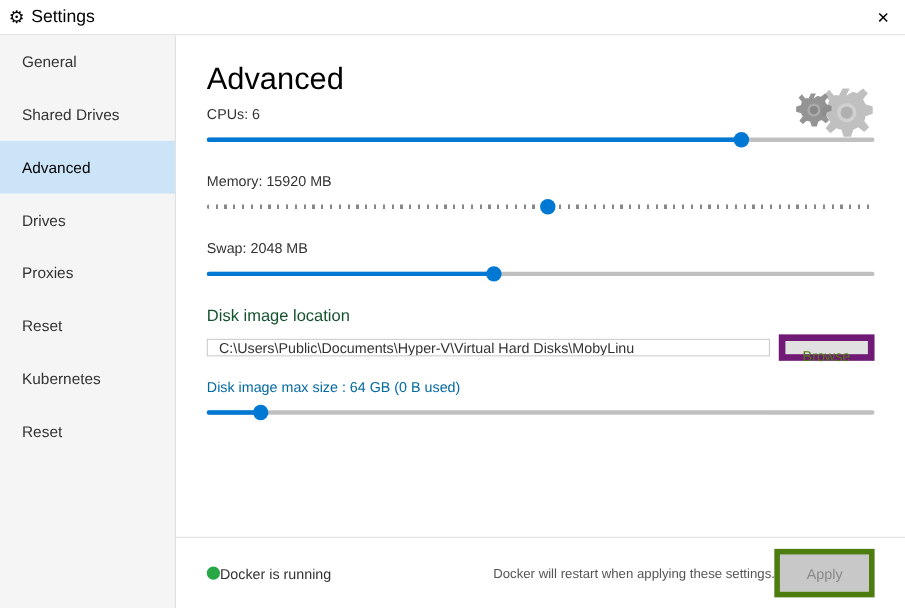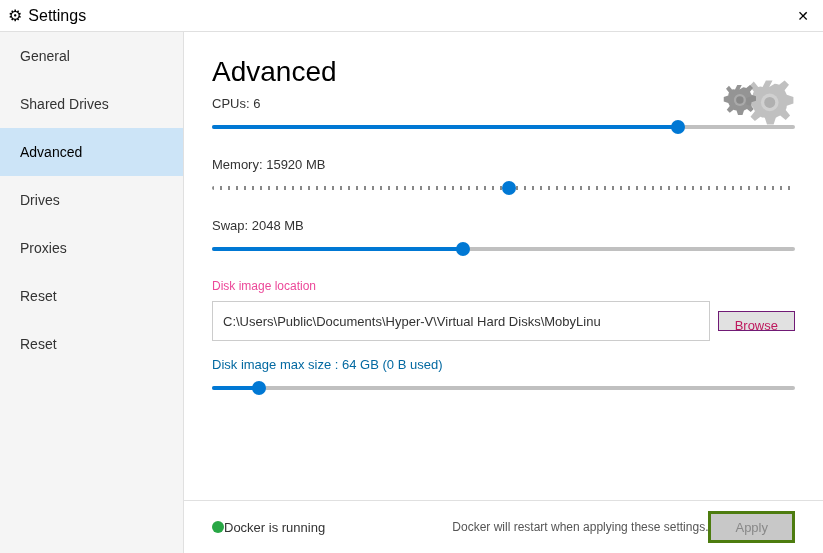--- a/index.html
+++ b/index.html
@@ -43,21 +43,21 @@
       color: #000;
       border: none;
       background: transparent;
     }
     .app-body {
       display: flex;
       flex: 1;
       overflow: hidden;
     }
     .sidebar {
-      width: 184px;
+      width: 160px;
       background: #f5f5f5;
       border-right: 1px solid #e0e0e0;
       display: flex;
       flex-direction: column;
       flex-shrink: 0;
     }
     .sidebar-item {
       padding: 16px 20px;
       cursor: pointer;
       color: #333;
@@ -148,47 +148,47 @@
         #888 0px, #888 2px,
         transparent 2px, transparent 8px
       );
       border-radius: 2px;
       position: relative;
     }
     .disk-location-section {
       margin-bottom: 16px;
     }
     .disk-location-label {
-      font-size: 12px;
-      color: #ec4899;
+      font-size: 15px;
+      color: #14532d;
       margin-bottom: 8px;
     }
     .disk-location-row {
       display: flex;
       gap: 8px;
       align-items: center;
     }
     .disk-location-input {
       flex: 1;
       padding: 6px 10px;
       border: 1px solid #ccc;
       font-size: 13px;
       color: #333;
       background: #fff;
       outline: none;
-      height: 40px;
+      height: 16px;
     }
     .browse-button {
       padding: 6px 16px;
       background: #e1e1e1;
-      border: 1px solid #701a75;
+      border: 6px solid #701a75;
       font-size: 13px;
       cursor: pointer;
       height: 20px;
-      color: #be185d;
+      color: #4d7c0f;
       white-space: nowrap;
     }
     .disk-max-label {
       font-size: 13px;
       color: #0369a1;
       margin-bottom: 6px;
     }
     .footer {
       display: flex;
       align-items: center;
@@ -207,25 +207,25 @@
     }
     .status-dot {
       width: 12px;
       height: 12px;
       border-radius: 50%;
       background: #28a745;
     }
     .apply-button {
       padding: 6px 24px;
       background: #c8c8c8;
-      border: 3px solid #4d7c0f;
+      border: 5px solid #4d7c0f;
       font-size: 13px;
       cursor: not-allowed;
       color: #888;
-      height: 32px;
+      height: 44px;
     }
     .gear-svg {
       width: 80px;
       height: 80px;
     }
   </style>
 </head>
 <body>
 
 <div class="title-bar">
@@ -237,20 +237,21 @@
 </div>
 
 <div class="app-body">
   <div class="sidebar">
     <div class="sidebar-item">General</div>
     <div class="sidebar-item">Shared Drives</div>
     <div class="sidebar-item active">Advanced</div>
     <div class="sidebar-item">Drives</div>
     <div class="sidebar-item">Proxies</div>
     <div class="sidebar-item">Reset</div>
+    <div class="sidebar-item">Kubernetes</div>
     <div class="sidebar-item">Reset</div>
   </div>
 
   <div class="main-content">
     <div class="content-area">
       <div class="section-header">
         <div style="display:flex; justify-content:space-between; align-items:flex-start;">
           <div>
             <div class="content-title">Advanced</div>
           </div>

